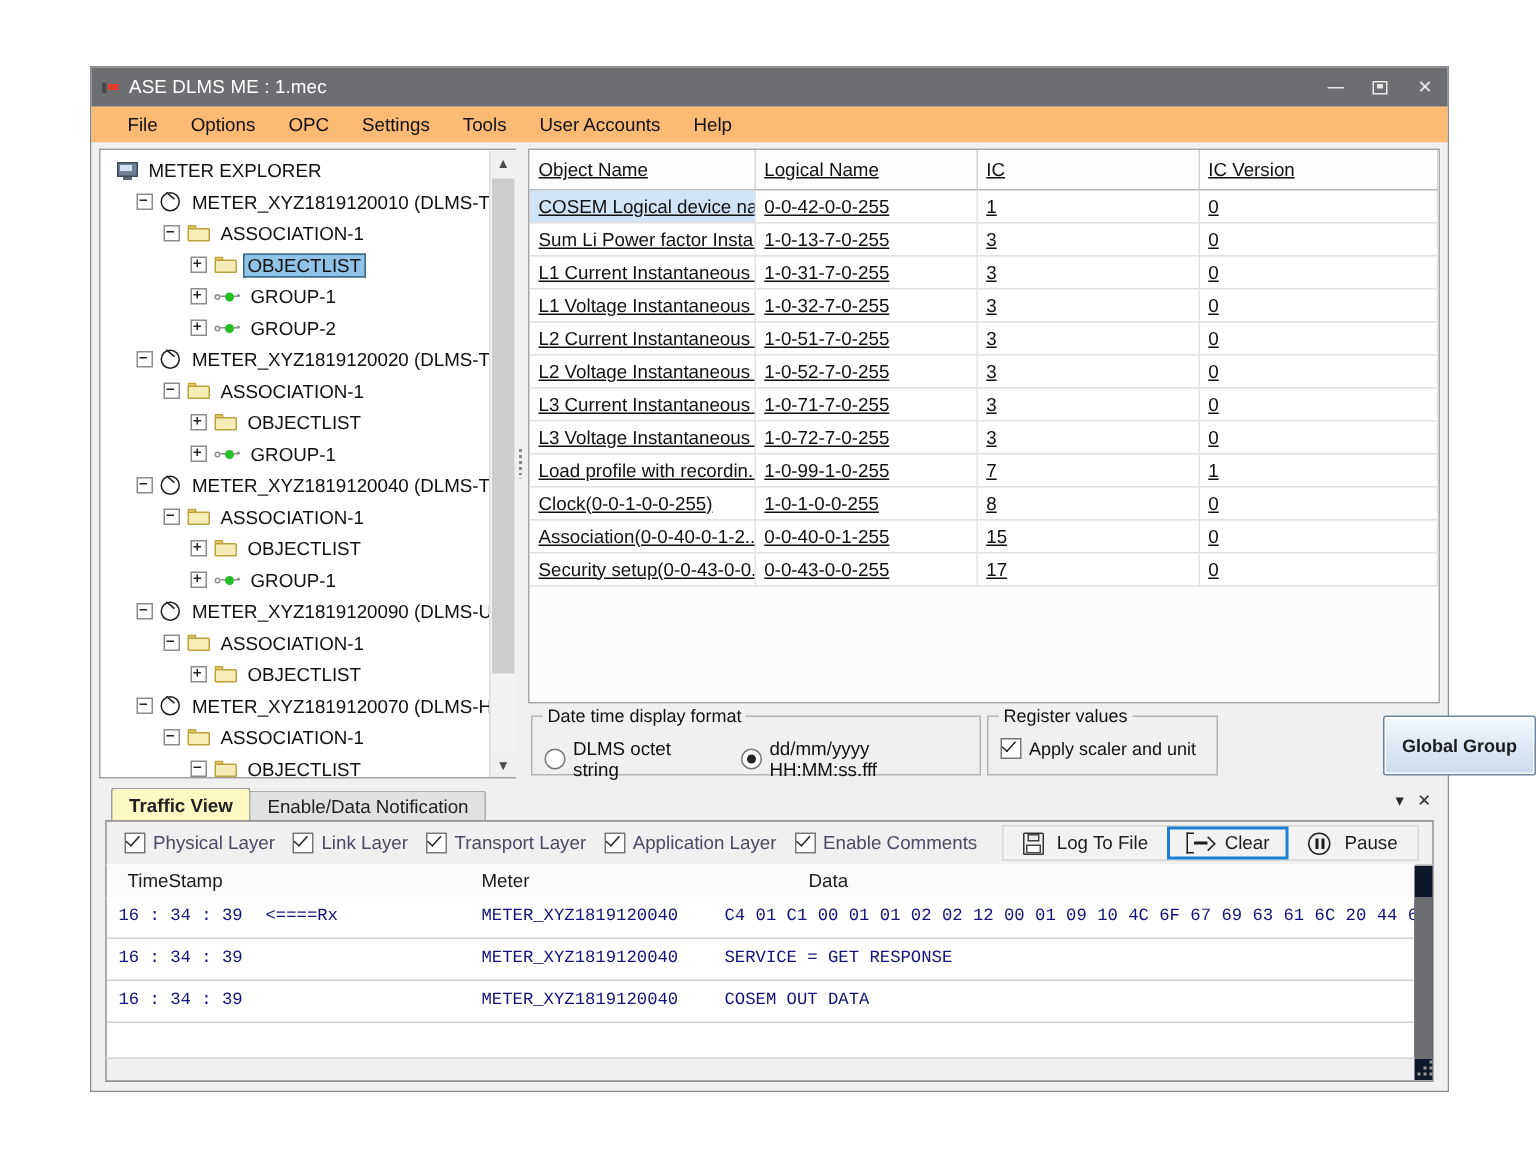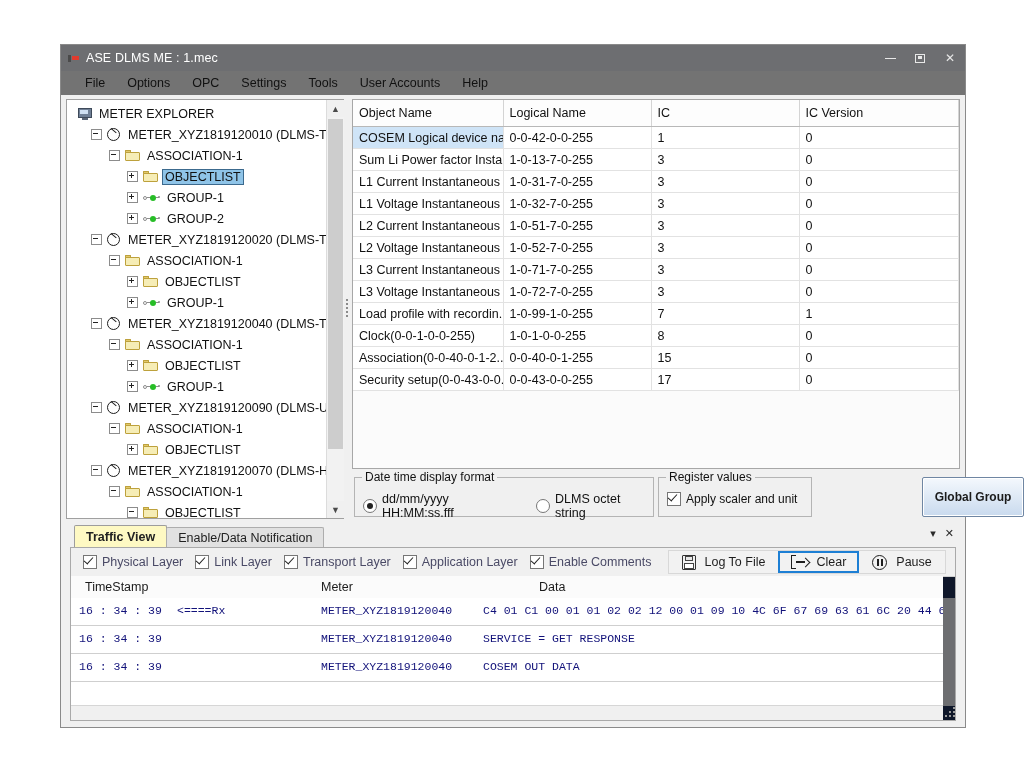--- a/index.html
+++ b/index.html
@@ -34,21 +34,21 @@
   .tb-btn{
     width:30px;height:26px;display:flex;align-items:center;justify-content:center;
     color:#e8e8e8;font-size:13px;
   }
   .glyph-min{display:block;width:11px;height:1px;background:#e8e8e8;}
   .glyph-max{display:block;width:10px;height:9px;border:1.5px solid #e8e8e8;box-sizing:border-box;position:relative;}
   .glyph-max:after{content:"";position:absolute;left:2px;top:1.5px;width:4px;height:3px;background:#e8e8e8;}
   .glyph-close{font-size:12px;line-height:1;font-family:"DejaVu Sans",sans-serif;}
 
   .menubar{
-    height:24px;background:#737373;display:flex;align-items:center;
+    height:24px;background:#fdba74;display:flex;align-items:center;
     padding-left:13px;
   }
   .menu-item{
     padding:3px 11px;font-size:12.5px;color:#111;
   }
 
   
   .win-body{position:absolute;left:0;right:0;top:50px;bottom:0;background:#f0f0f0;}
 
   
@@ -105,21 +105,21 @@
   .splitter .grip{position:absolute;left:2px;top:50%;margin-top:-10px;width:2px;height:20px;
     background:repeating-linear-gradient(#8b8b8b 0 2px,transparent 2px 4px);}
 
   .right-panel{position:absolute;left:286px;right:0;top:0;bottom:0;}
 
   
   .grid{
     position:absolute;left:0;right:0;top:0;height:368px;
     background:#fbfbfb;border:1px solid #a7a7a7;overflow:hidden;
   }
-  table.objgrid{border-collapse:collapse;width:100%;table-layout:fixed;}
+  table.objgrid{border-collapse:collapse;width:100%;table-layout:fixed;text-decoration:underline;}
   table.objgrid th{
     background:#fdfdfd;border-right:1px solid #d4d4d4;border-bottom:1px solid #b8b8b8;
     font-weight:normal;text-align:left;padding:4px 6px;font-size:12.5px;height:18px;
   }
   table.objgrid td{
     border-right:1px solid #e2e2e2;border-bottom:1px solid #e2e2e2;
     padding:3px 6px;font-size:12.5px;height:15px;overflow:hidden;white-space:nowrap;
     background:#ffffff;
   }
   table.objgrid tr.sel td:first-child{background:#cfe4f7;}
@@ -536,26 +536,26 @@
               </tbody>
           </table>
         </div>
 
         <div class="opt-strip">
 
           <div class="gbox" id="gb-datetime">
             <span class="cap">Date time display format</span>
             <div class="radio-row">
               <label class="radio">
+                <span class="rdot"></span>
+                <span>DLMS octet string</span>
+              </label>
+              <label class="radio">
                 <span class="rdot on"></span>
                 <span>dd/mm/yyyy HH:MM:ss.fff</span>
-              </label>
-              <label class="radio">
-                <span class="rdot"></span>
-                <span>DLMS octet string</span>
               </label>
             </div>
           </div>
 
           <div class="gbox" id="gb-register">
             <span class="cap">Register values</span>
             <label class="chk-row">
               <span class="cbox on"></span>
               <span>Apply scaler and unit</span>
             </label>

